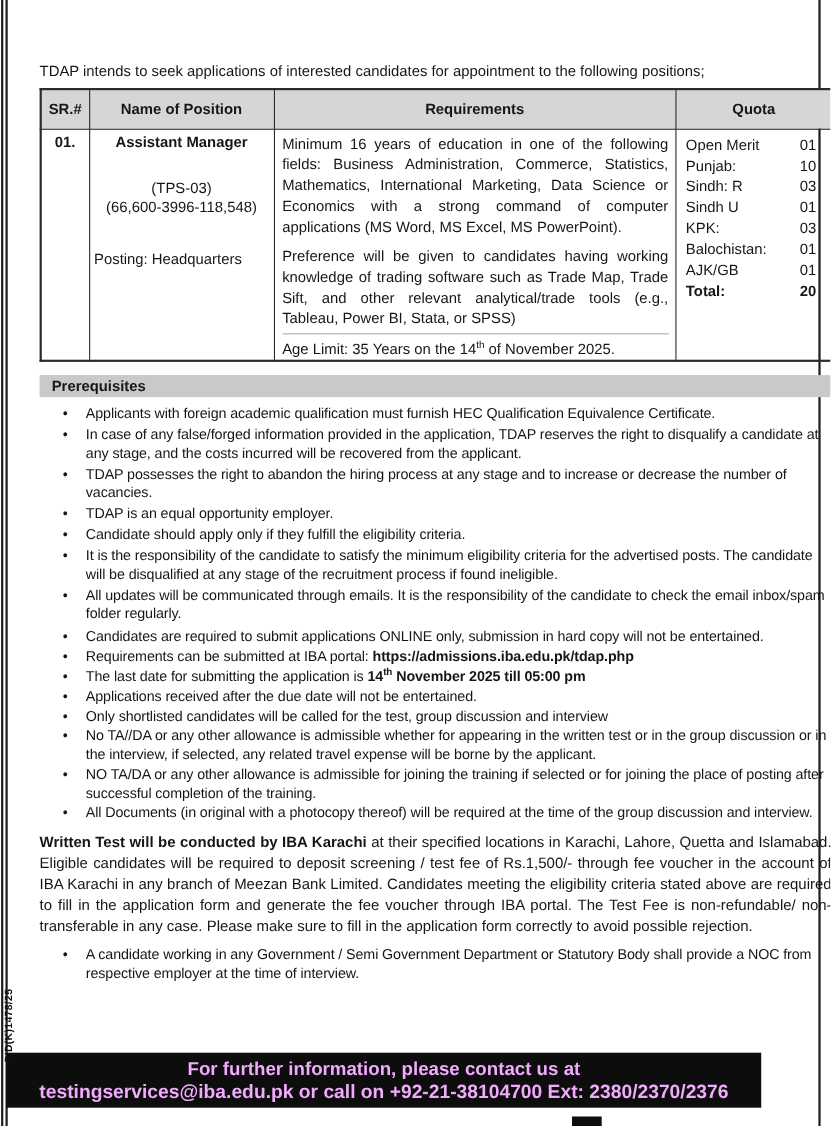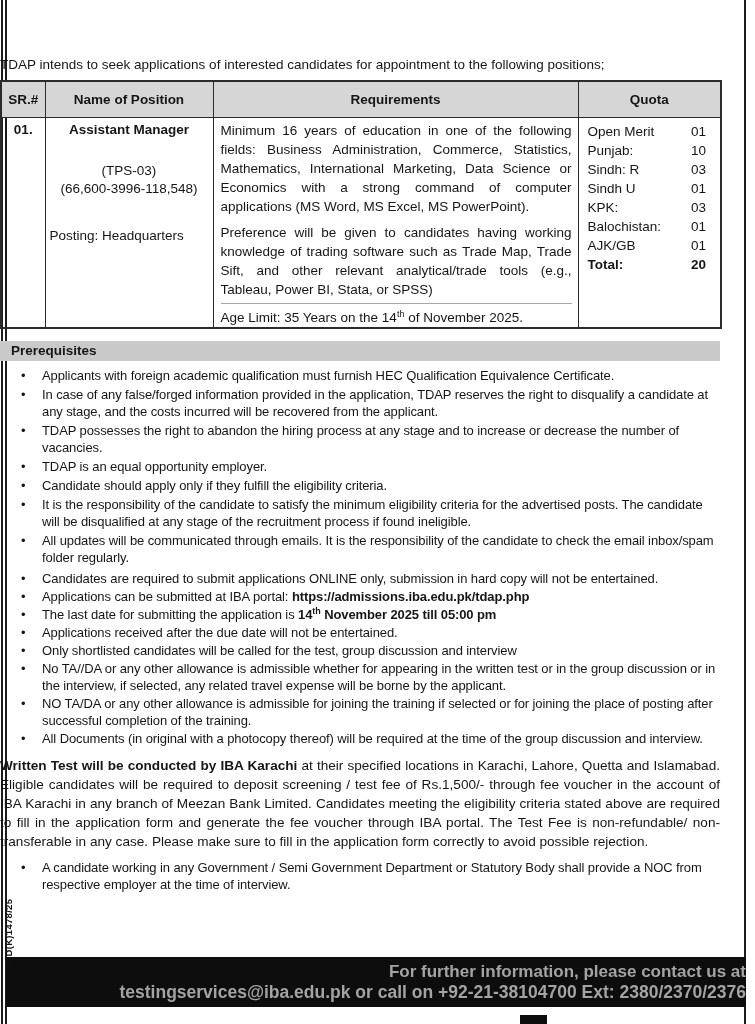--- a/index.html
+++ b/index.html
@@ -17,21 +17,21 @@
   .rule.l2 { left:5px;  width:2px; }
   .rule.r1 { left:744px; width:2px; }
 
   
   .banner {
     position:absolute; left:9px; top:2px; width:732px; height:47px;
     background:#0d0d0d; color:#ffffff; text-align:center;
     font-size:37px; font-weight:bold; line-height:46px; letter-spacing:0.5px;
   }
 
-  .content { position:absolute; left:0; top:56px; width:720px; }
+  .content { position:absolute; left:36px; top:56px; width:720px; }
 
   .intro { font-size:13.5px; line-height:17px; margin-bottom:7px; }
 
   
   table.jobs {
     width:720px; height:241px; border-collapse:collapse; table-layout:fixed;
     border:2px solid #2b2b2b;
   }
   table.jobs th, table.jobs td { border:1.4px solid #2b2b2b; vertical-align:top; }
   table.jobs thead th {
@@ -70,22 +70,22 @@
   .bullet .btxt.stretch { text-align:justify; }
 
   .written-test { margin-top:9px; font-size:13.6px; line-height:19px; text-align:justify; }
   .written-test b { font-weight:bold; }
 
   .noc { margin-top:8px; }
   .noc .bullet { line-height:17.5px; }
 
   
   .footer {
-    position:absolute; left:6px; top:957px; width:740px; height:50px;
-    background:#0d0d0d; color:#a3a3a3; text-align:right; padding-top:4px;
+    position:absolute; left:6px; top:957px; width:686px; height:50px;
+    background:#0d0d0d; color:#f0abfc; text-align:center; padding-top:4px;
   }
   .footer .f1 { font-size:17px; font-weight:bold; line-height:21px; }
   .footer .f2 { font-size:17.5px; font-weight:bold; line-height:21px; }
 
   .side-code {
     position:absolute; left:3px; top:828px; height:138px; width:13px;
     writing-mode:vertical-rl; transform:rotate(180deg);
     font-size:9.5px; font-weight:bold; letter-spacing:0.3px; color:#111;
   }
 
@@ -206,21 +206,21 @@
     </div>
 
 
     <div class="blist apply">
       <div class="bullet">
           <span class="dot">•</span>
           <span class="btxt stretch">Candidates are required to submit applications ONLINE only, submission in hard copy will not be entertained.</span>
         </div>
       <div class="bullet">
           <span class="dot">•</span>
-          <span class="btxt"><span>Applications can be submitted at IBA portal: </span><b>https://admissions.iba.edu.pk/tdap.php</b></span>
+          <span class="btxt"><span>Requirements can be submitted at IBA portal: </span><b>https://admissions.iba.edu.pk/tdap.php</b></span>
         </div>
       <div class="bullet">
           <span class="dot">•</span>
           <span class="btxt"><span>The last date for submitting the application is </span><b><span>14</span><sup>th</sup><span> November 2025 till 05:00 pm</span></b></span>
         </div>
       <div class="bullet">
           <span class="dot">•</span>
           <span class="btxt">Applications received after the due date will not be entertained.</span>
         </div>
       <div class="bullet">

